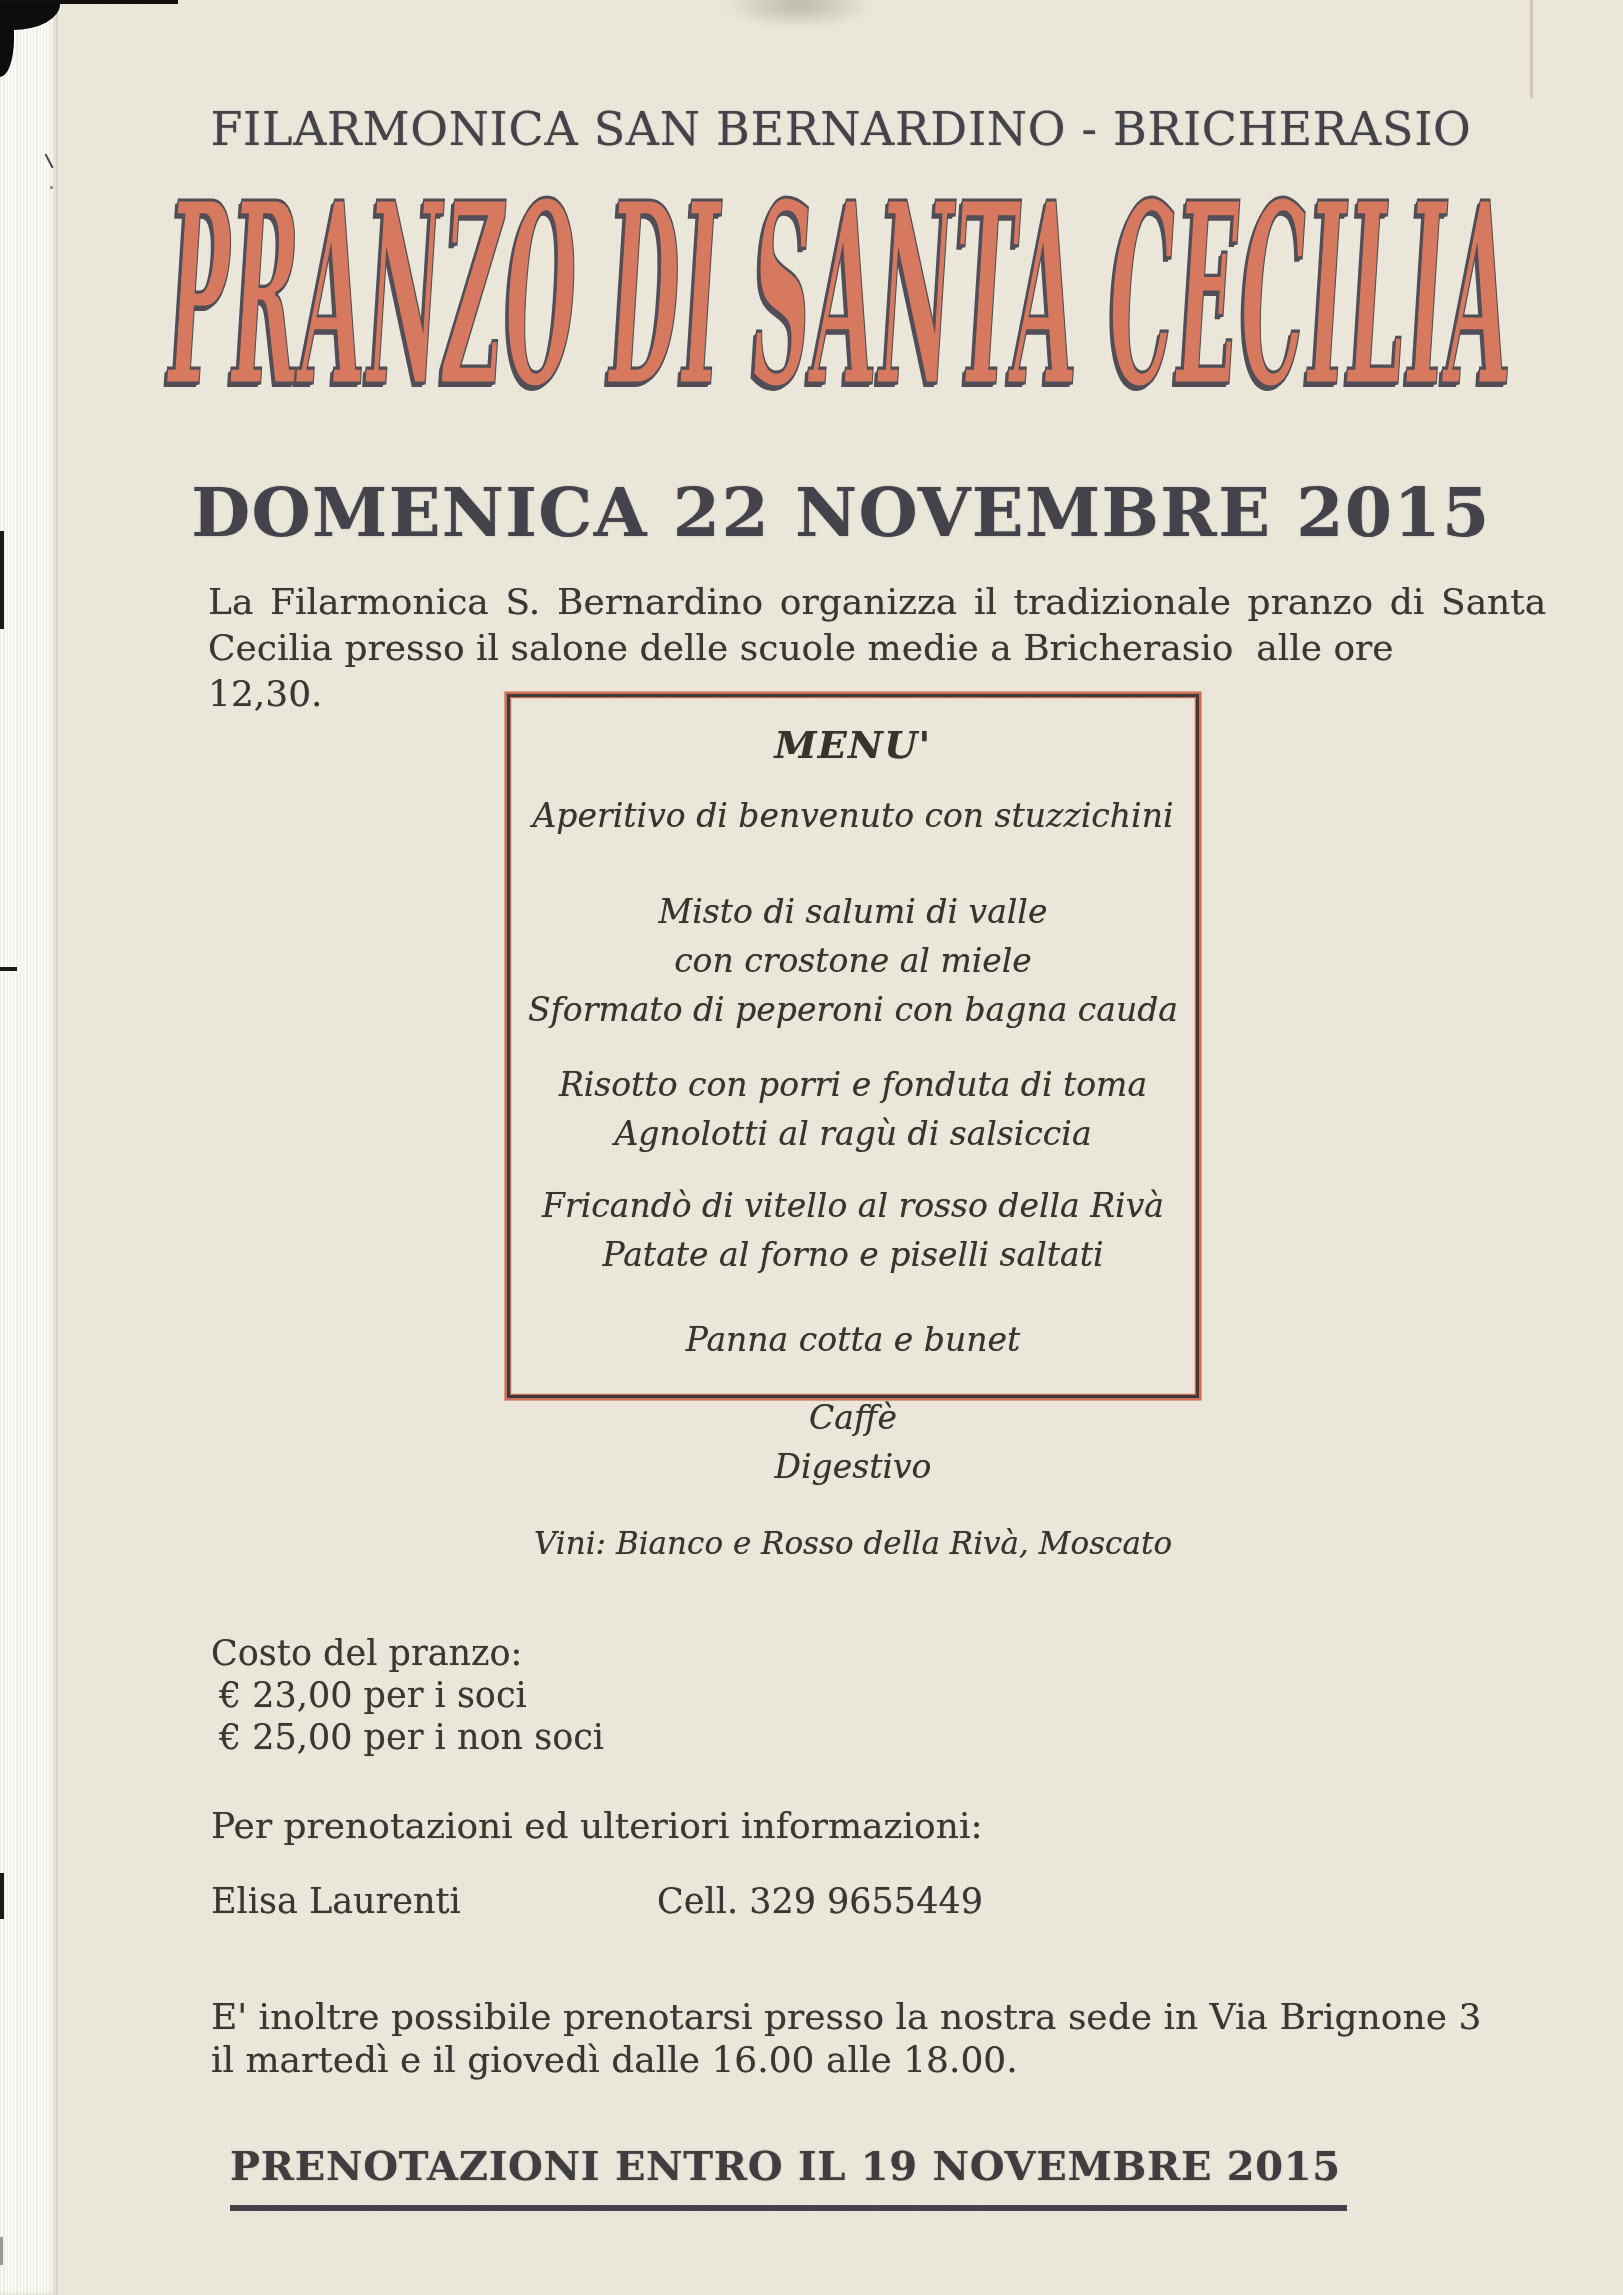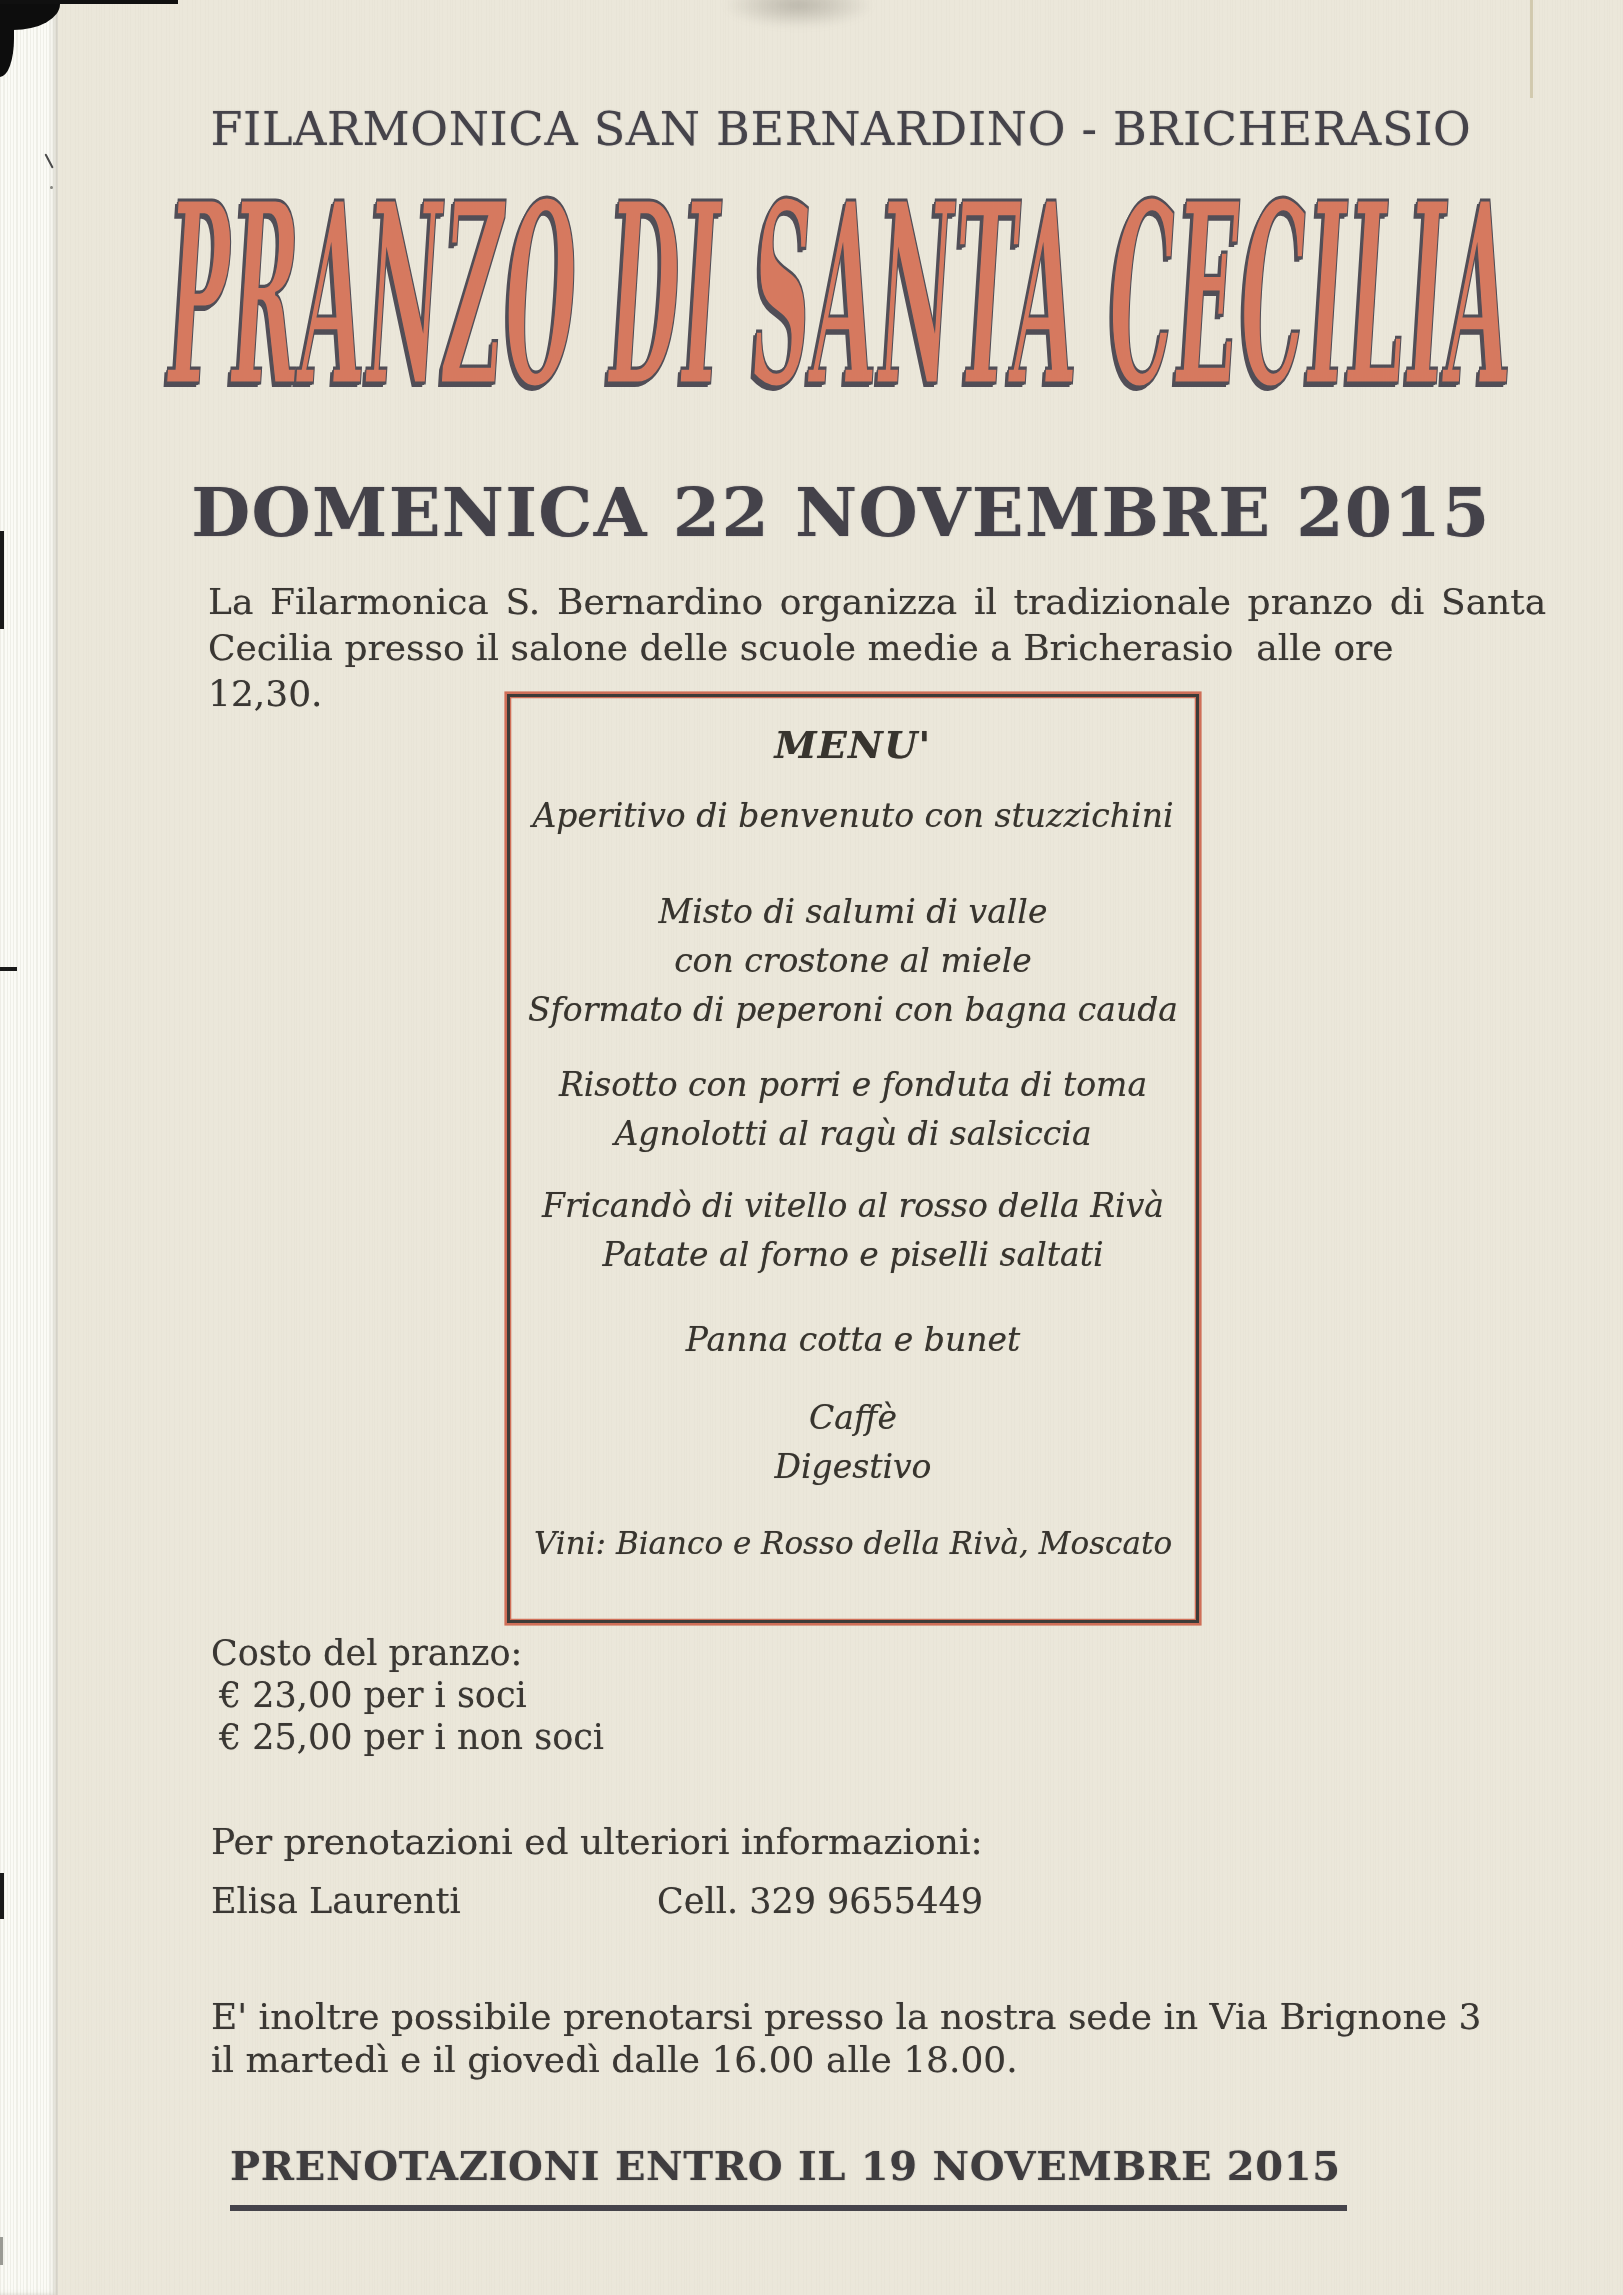--- a/index.html
+++ b/index.html
@@ -59,21 +59,21 @@
   .intro {
     position: absolute; left: 208px; width: 1299px; top: 579px;
     font-size: 36px; line-height: 46px;
     text-shadow: 0 0 0.7px rgba(58,55,51,0.5);
   }
   .intro-l1 { word-spacing: 5.2px; white-space: nowrap; }
   .intro-l2 { white-space: pre-wrap; }
 
   
   .menu-box {
-    position: absolute; left: 507px; top: 694px; width: 692px; height: 929px;
+    position: absolute; left: 507px; top: 694px; width: 692px; height: 704px;
     box-sizing: border-box;
     border: 3.3px solid #3d3b38;
     box-shadow: 0 0 0 2.6px #cf6f58, inset 0 0 0 1.3px #cf6f58;
     display: flex; flex-direction: column; align-items: center;
   }
   .menu-heading {
     margin-top: 19.6px; height: 56px; line-height: 56px;
     font-size: 38px; font-weight: bold; font-style: italic;
     color: #37342e; letter-spacing: 1.3px;
     text-shadow: 0 0 0.7px rgba(55,52,46,0.6);
@@ -92,21 +92,20 @@
   .pricing {
     position: absolute; left: 211px; top: 1632px;
     font-size: 35px; line-height: 42px;
     text-shadow: 0 0 0.7px rgba(58,55,51,0.5);
   }
   .price-line { padding-left: 7.9px; }
   .booking-heading {
     position: absolute; left: 211px; top: 1805px;
     font-size: 36px; line-height: 42px;
     text-shadow: 0 0 0.7px rgba(58,55,51,0.5);
-    margin-top: 16px;
   }
   .contacts {
     position: absolute; left: 211px; top: 1879px;
     font-size: 35px; line-height: 44px;
     text-shadow: 0 0 0.7px rgba(58,55,51,0.5);
   }
   .contact-row { display: flex; }
   .contact-name { width: 446px; }
   .booking-note {
     position: absolute; left: 211px; top: 1995px;

